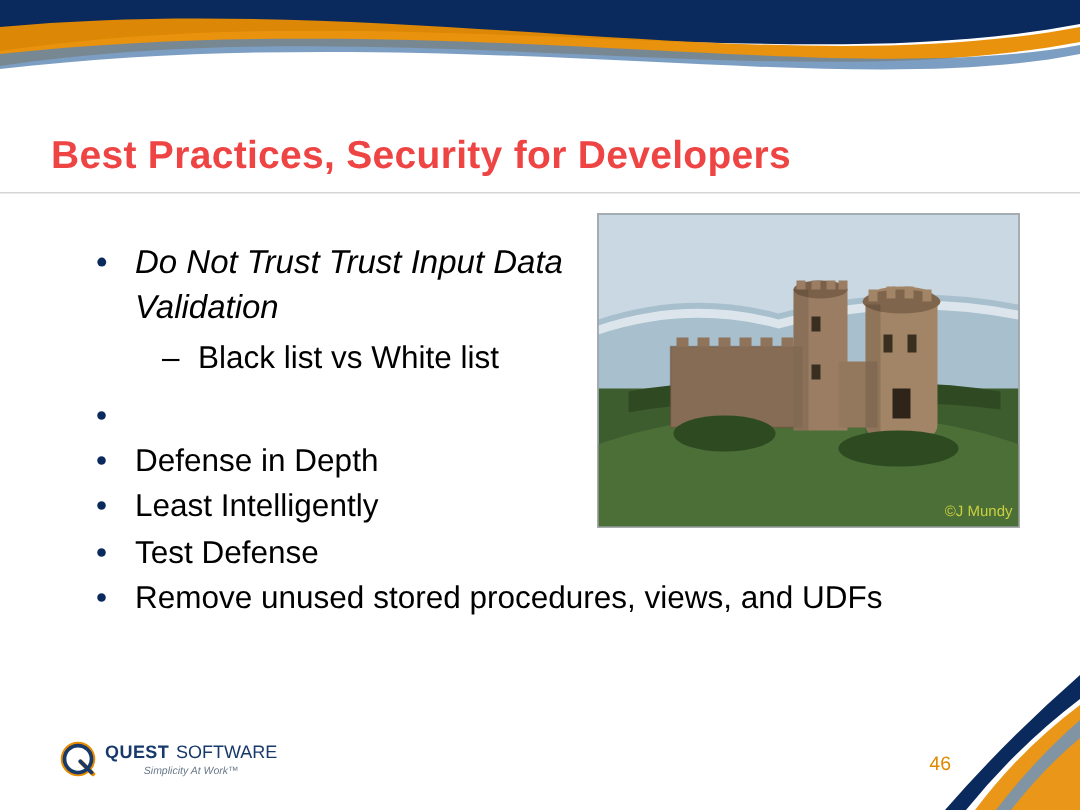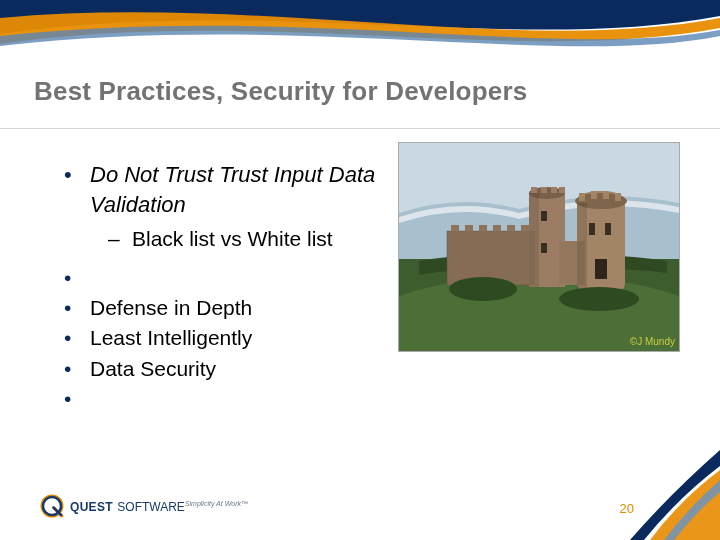--- a/index.html
+++ b/index.html
@@ -22,24 +22,24 @@
     position: absolute;
     top: 0;
     left: 0;
     width: 720px;
     height: 68px;
     pointer-events: none;
   }
   .title {
     position: absolute;
     left: 34px;
-    top: 76px;
+    top: 88px;
     font-size: 26px;
     font-weight: bold;
-    color: #737373;
+    color: #ef4444;
     letter-spacing: 0.2px;
   }
   .title-divider {
     position: absolute;
     left: 0;
     right: 0;
     top: 128px;
     height: 1px;
     background: #d5d5d5;
   }
@@ -123,22 +123,23 @@
     flex-direction: row;
     align-items: center;
     gap: 6px;
   }
   .logo-mark {
     width: 24px;
     height: 24px;
   }
   .logo-text {
     display: flex;
-    flex-direction: row;
+    flex-direction: column;
     line-height: 1;
+    align-items: center;
   }
   .logo-quest {
     font-size: 12px;
     font-weight: bold;
     color: #173a6b;
     letter-spacing: 0.3px;
   }
   .logo-soft {
     font-size: 12px;
     font-weight: normal;
@@ -195,24 +196,25 @@
     <div class="lvl1b">
       <span class="bullet1">•</span>
       <span class="txt">Defense in Depth</span>
     </div>
     <div class="lvl1b">
       <span class="bullet1">•</span>
       <span class="txt">Least Intelligently</span>
     </div>
     <div class="lvl1b">
       <span class="bullet1">•</span>
-      <span class="txt">Data Security</span>
-    </div>
-    <div class="lvl1b">
-      <span class="bullet1">•</span>
+      <span class="txt">Test Defense</span>
+    </div>
+    <div class="lvl1b">
+      <span class="bullet1">•</span>
+      <span class="txt">Remove unused stored procedures, views, and UDFs</span>
     </div>
   </div>
 
   <div class="image-box">
     <svg viewBox="0 0 280 208">
       <rect x="0" y="0" width="280" height="120" fill="#a8bfce"></rect>
       <path d="M0,70 Q60,50 120,66 Q200,44 280,60 L280,0 L0,0 Z" fill="#c9d8e2"></path>
       <path d="M0,74 Q60,54 120,70 Q200,48 280,64 L280,70 Q200,54 120,76 Q60,60 0,80 Z" fill="#ffffff" opacity="0.6"></path>
       <rect x="0" y="116" width="280" height="92" fill="#3e5d2e"></rect>
       <ellipse cx="140" cy="206" rx="200" ry="74" fill="#4c6e37"></ellipse>
@@ -267,21 +269,21 @@
     </svg>
     <div class="logo-text">
       <div>
         <span class="logo-quest">QUEST</span>
         <span class="logo-soft">SOFTWARE</span>
       </div>
       <div class="logo-tag">Simplicity At Work™</div>
     </div>
   </div>
 
-  <div class="pagenum">20</div>
+  <div class="pagenum">46</div>
 
   <svg class="corner-deco" viewBox="0 0 90 90">
     <path d="M90,20 Q50,50 20,90 L90,90 Z" fill="#e88c00" opacity="0.9"></path>
     <path d="M90,0 Q40,44 0,90 L14,90 Q48,48 90,16 Z" fill="#0a2a5e"></path>
     <path d="M90,30 Q60,56 34,90 L44,90 Q66,62 90,42 Z" fill="#6d93bc" opacity="0.85"></path>
   </svg>
 
 </div>
 
 </body></html>

